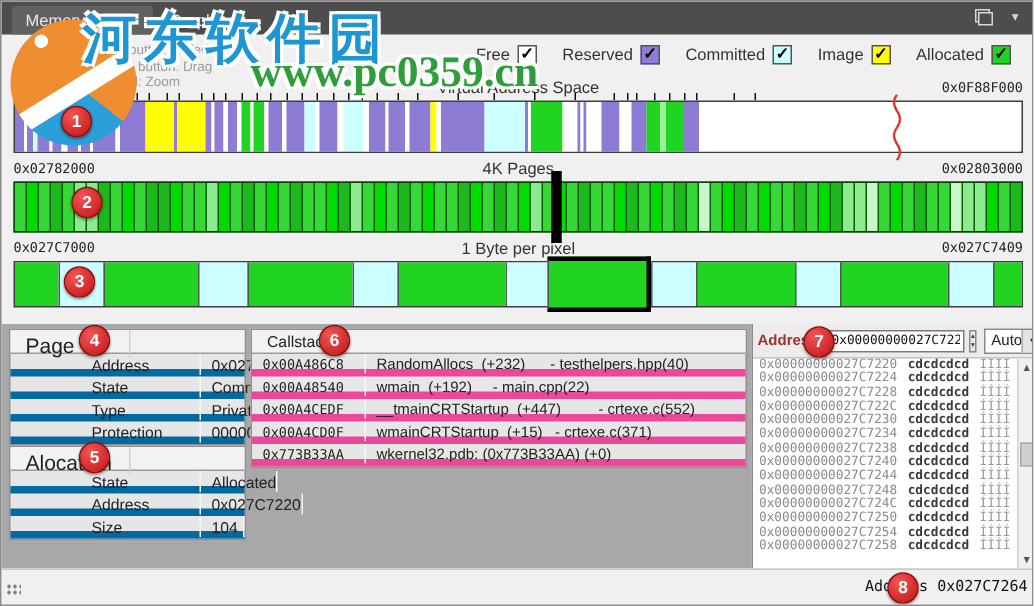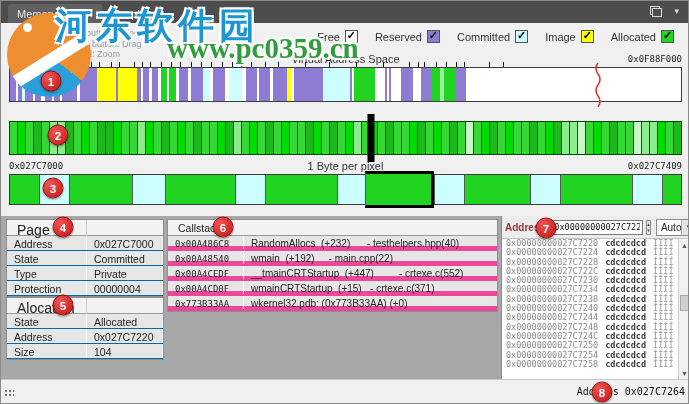--- a/index.html
+++ b/index.html
@@ -55,21 +55,21 @@
   .stripe { flex:1; height:100%; }
   .page-marker { position:absolute; top:-7px; width:7px; height:48px; background:#000; transform:translateX(-50%); z-index:3; }
 
   
   .bottom-panel { position:absolute; left:0; top:215px; width:689px; height:163px; background:#a8a8a8; }
 
   .kv-table { position:absolute; background:#e6e6e6; border:1px solid #8f8f8f; }
   .kv-header { display:grid; grid-template-columns:80px 1fr; height:16px; background:#f2f2f2; border-bottom:1px solid #9a9a9a; }
   .kv-header > div { font-size:14px; color:#222; padding:2px 0 0 10px; border-right:1px solid #cfcfcf; }
   .kv-header > div:last-child { border-right:none; }
-  .trow { display:grid; grid-template-columns:80px 1fr; height:15px; border-bottom:1px solid #0369a1; }
+  .trow { display:grid; grid-template-columns:80px 1fr; height:15px; border-bottom:5px solid #0369a1;padding-left:47px; }
   .trow > div { font-size:10.5px; color:#222; padding:1.5px 0 0 7px; border-right:1px solid #f6f6f6; }
 
   .cs-table { position:absolute; left:166px; top:3px; width:331px; background:#e6e6e6; border:1px solid #8f8f8f; }
   .cs-header { height:16px; background:#f2f2f2; border-bottom:1px solid #9a9a9a; font-size:10.5px; color:#222; padding:2px 0 0 10px; }
   .cs-row { display:grid; grid-template-columns:76px 1fr; height:15px; border-bottom:5px solid #ec4899; }
   .cs-addr { font-family:"DejaVu Sans Mono", monospace; font-size:9px; color:#222; padding:2.5px 0 0 7px; border-right:1px solid #f6f6f6; }
   .cs-func { font-size:10px; color:#222; padding:1.5px 0 0 7px; white-space:pre; overflow:hidden; }
 
   
   .mem-panel { position:absolute; left:500px; top:0; width:189px; height:163px; background:#fff; border-left:1px solid #8a8a8a; }
@@ -305,20 +305,25 @@
         <div class="seg" style="width: 0.7%; background: rgb(156, 240, 156);"></div>
         <div class="seg" style="width: 1.7%; background: rgb(33, 212, 33);"></div>
         <div class="seg" style="width: 1.5%; background: rgb(141, 123, 212);"></div>
         <div class="seg" style="width: 32%; background: rgb(255, 255, 255);"></div>
       </div>
     <svg class="squiggle" viewBox="0 0 10 44" style="left: 87.5%;">
       <path d="M5,0 q-4,5 0,11 q4,5 0,11 q-4,5 0,11 q4,5 0,11" stroke="#e23333" stroke-width="1.6" fill="none"></path>
     </svg>
   </div>
 
+  <div class="bar-labels" style="top:107px;">
+    <span class="addr addr-left">0x02782000</span>
+    <span class="bar-title">4K Pages</span>
+    <span class="addr addr-right">0x02803000</span>
+  </div>
   <div class="bar-wrap" style="top:120px; height:34px;">
     <div class="stripe-fill">
         <div class="stripe" style="background: rgb(53, 216, 53);"></div>
         <div class="stripe" style="background: rgb(0, 220, 0);"></div>
         <div class="stripe" style="background: rgb(53, 216, 53);"></div>
         <div class="stripe" style="background: rgb(28, 184, 28);"></div>
         <div class="stripe" style="background: rgb(53, 216, 53);"></div>
         <div class="stripe" style="background: rgb(140, 235, 140);"></div>
         <div class="stripe" style="background: rgb(140, 235, 140);"></div>
         <div class="stripe" style="background: rgb(28, 184, 28);"></div>

